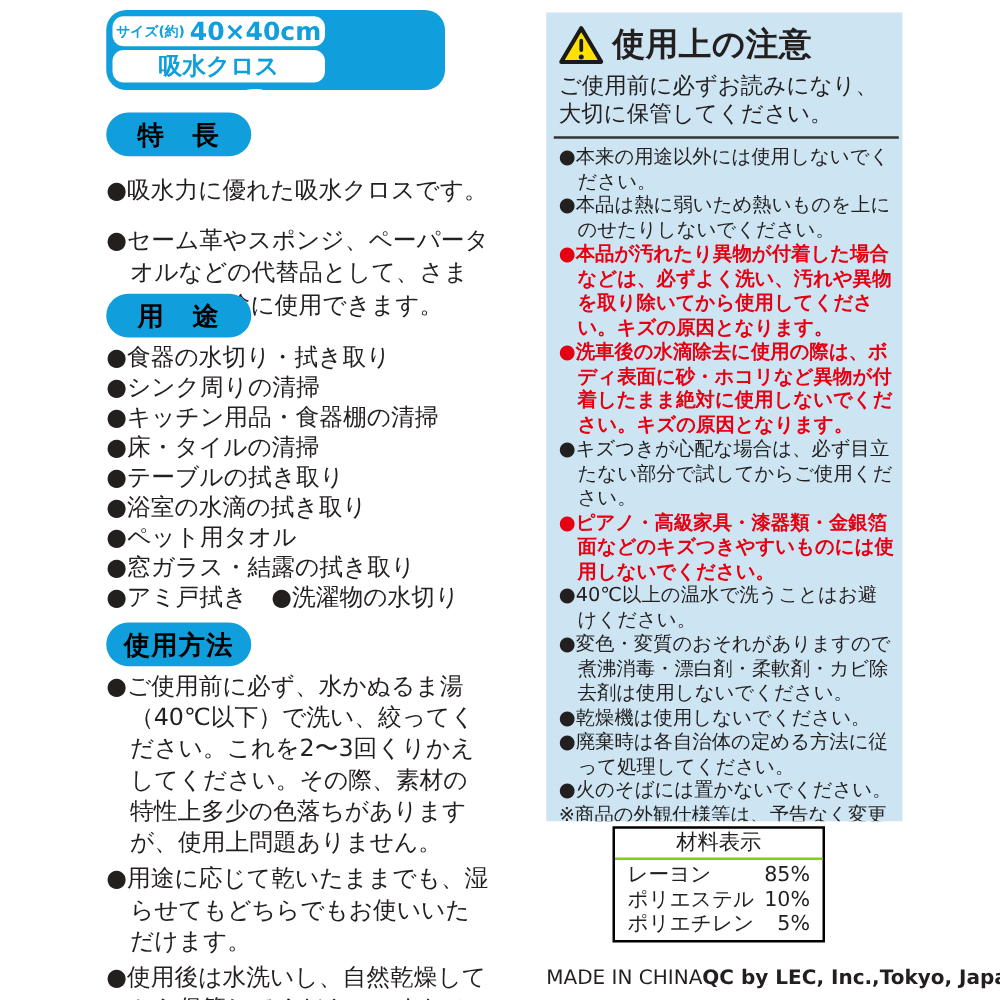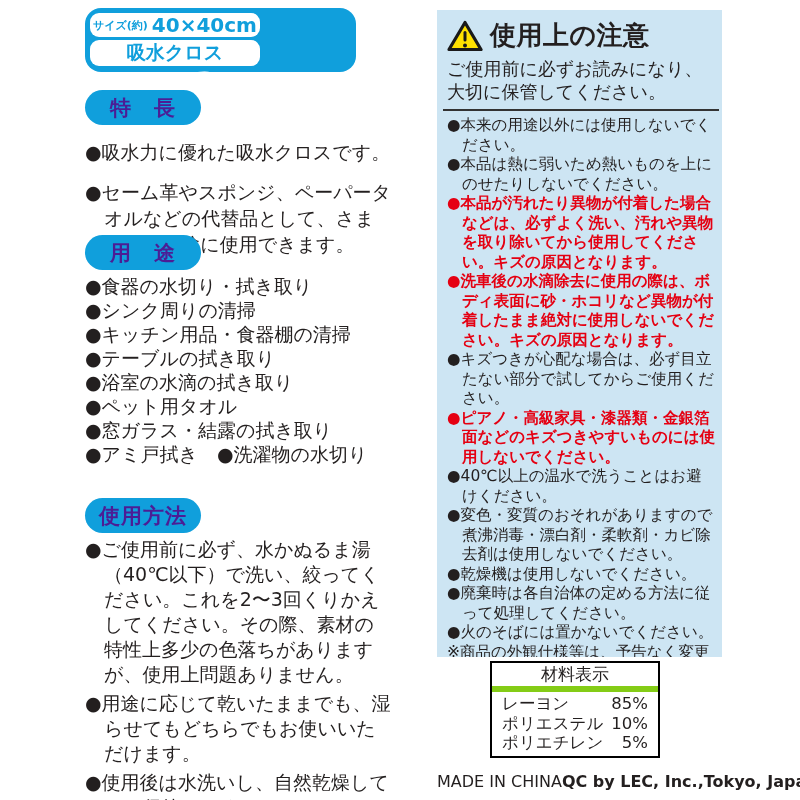--- a/index.html
+++ b/index.html
@@ -26,21 +26,21 @@
   .badge-right{flex:1;color:#fff;display:flex;align-items:flex-end;justify-content:center;
                padding-bottom:10px;font-weight:bold;}
   .count-num{font-size:54px;line-height:44px;}
   .count-unit{font-size:14px;line-height:16px;margin-left:2px;}
 
   
   .section{position:absolute;left:85px;width:307px;}
   .sec-features{top:90px;}
   .sec-uses{top:235px;}
   .sec-usage{top:498px;}
-  .pill{width:116px;height:35px;background:var(--brand-blue);border-radius:18px;color:#4c1d95;
+  .pill{width:116px;height:35px;background:var(--brand-blue);border-radius:18px;color:#000000;
         font-weight:bold;font-size:21px;display:flex;align-items:center;justify-content:center;
         margin-bottom:4px;letter-spacing:1px;white-space:nowrap;}
   ul{list-style:none;}
   .blist li{padding-left:19px;text-indent:-19px;word-break:break-all;}
   .sec-features .blist li{font-size:19px;line-height:26px;margin-bottom:2px;margin-top:14px;}
   .sec-uses .blist li{font-size:19px;line-height:24px;}
   .sec-usage .blist li{font-size:19px;line-height:25px;margin-bottom:4px;}
 
   
   .caution-panel{position:absolute;left:437px;top:10px;width:285px;height:647px;
@@ -48,21 +48,21 @@
   .caution-header{display:flex;align-items:center;gap:7px;margin-bottom:4px;}
   .caution-title{font-size:26px;font-weight:bold;letter-spacing:0.5px;white-space:nowrap;}
   .caution-intro{font-size:18px;line-height:23px;word-break:break-all;}
   .caution-divider{border:none;border-top:2px solid #333;margin:6px 0 5px -4px;width:276px;}
   .clist li{font-size:15.5px;line-height:19.5px;padding-left:15px;text-indent:-15px;word-break:break-all;}
   .clist li.red{color:var(--warning-red);font-weight:bold;}
 
   
   .materials-table{position:absolute;left:490px;top:661px;width:170px;background:#fff;
                    border:2px solid #000;}
-  .mt-header{text-align:center;font-size:17px;line-height:23px;border-bottom:6px solid #84cc16;}
+  .mt-header{text-align:center;font-size:17px;line-height:23px;border-bottom:2px solid #84cc16;}
   .mt-body{padding:2px 10px 3px 10px;}
   .mt-row{display:flex;justify-content:space-between;font-size:16.5px;line-height:19.5px;white-space:nowrap;}
 
   .materials-en{position:absolute;left:437px;top:748px;width:290px;text-align:center;
                 font-size:11px;line-height:12.5px;}
   .materials-en b{font-weight:bold;}
   .origin-row{position:absolute;left:437px;top:772px;width:291px;display:flex;
               justify-content:space-between;align-items:baseline;font-size:16px;white-space:nowrap;}
   .origin-qc{font-weight:bold;}
   .warn-icon{flex:0 0 auto;display:flex;}
@@ -99,20 +99,21 @@
   <div class="section sec-uses">
     <div class="pill">用　途</div>
     <ul class="blist">
 
         <li><span>●</span><span>食器の水切り・拭き取り</span></li>
 
         <li><span>●</span><span>シンク周りの清掃</span></li>
 
         <li><span>●</span><span>キッチン用品・食器棚の清掃</span></li>
 
+        <li><span>●</span><span>床・タイルの清掃</span></li>
 
         <li><span>●</span><span>テーブルの拭き取り</span></li>
 
         <li><span>●</span><span>浴室の水滴の拭き取り</span></li>
 
         <li><span>●</span><span>ペット用タオル</span></li>
 
         <li><span>●</span><span>窓ガラス・結露の拭き取り</span></li>
 
         <li><span>●</span><span>アミ戸拭き　●洗濯物の水切り</span></li>

